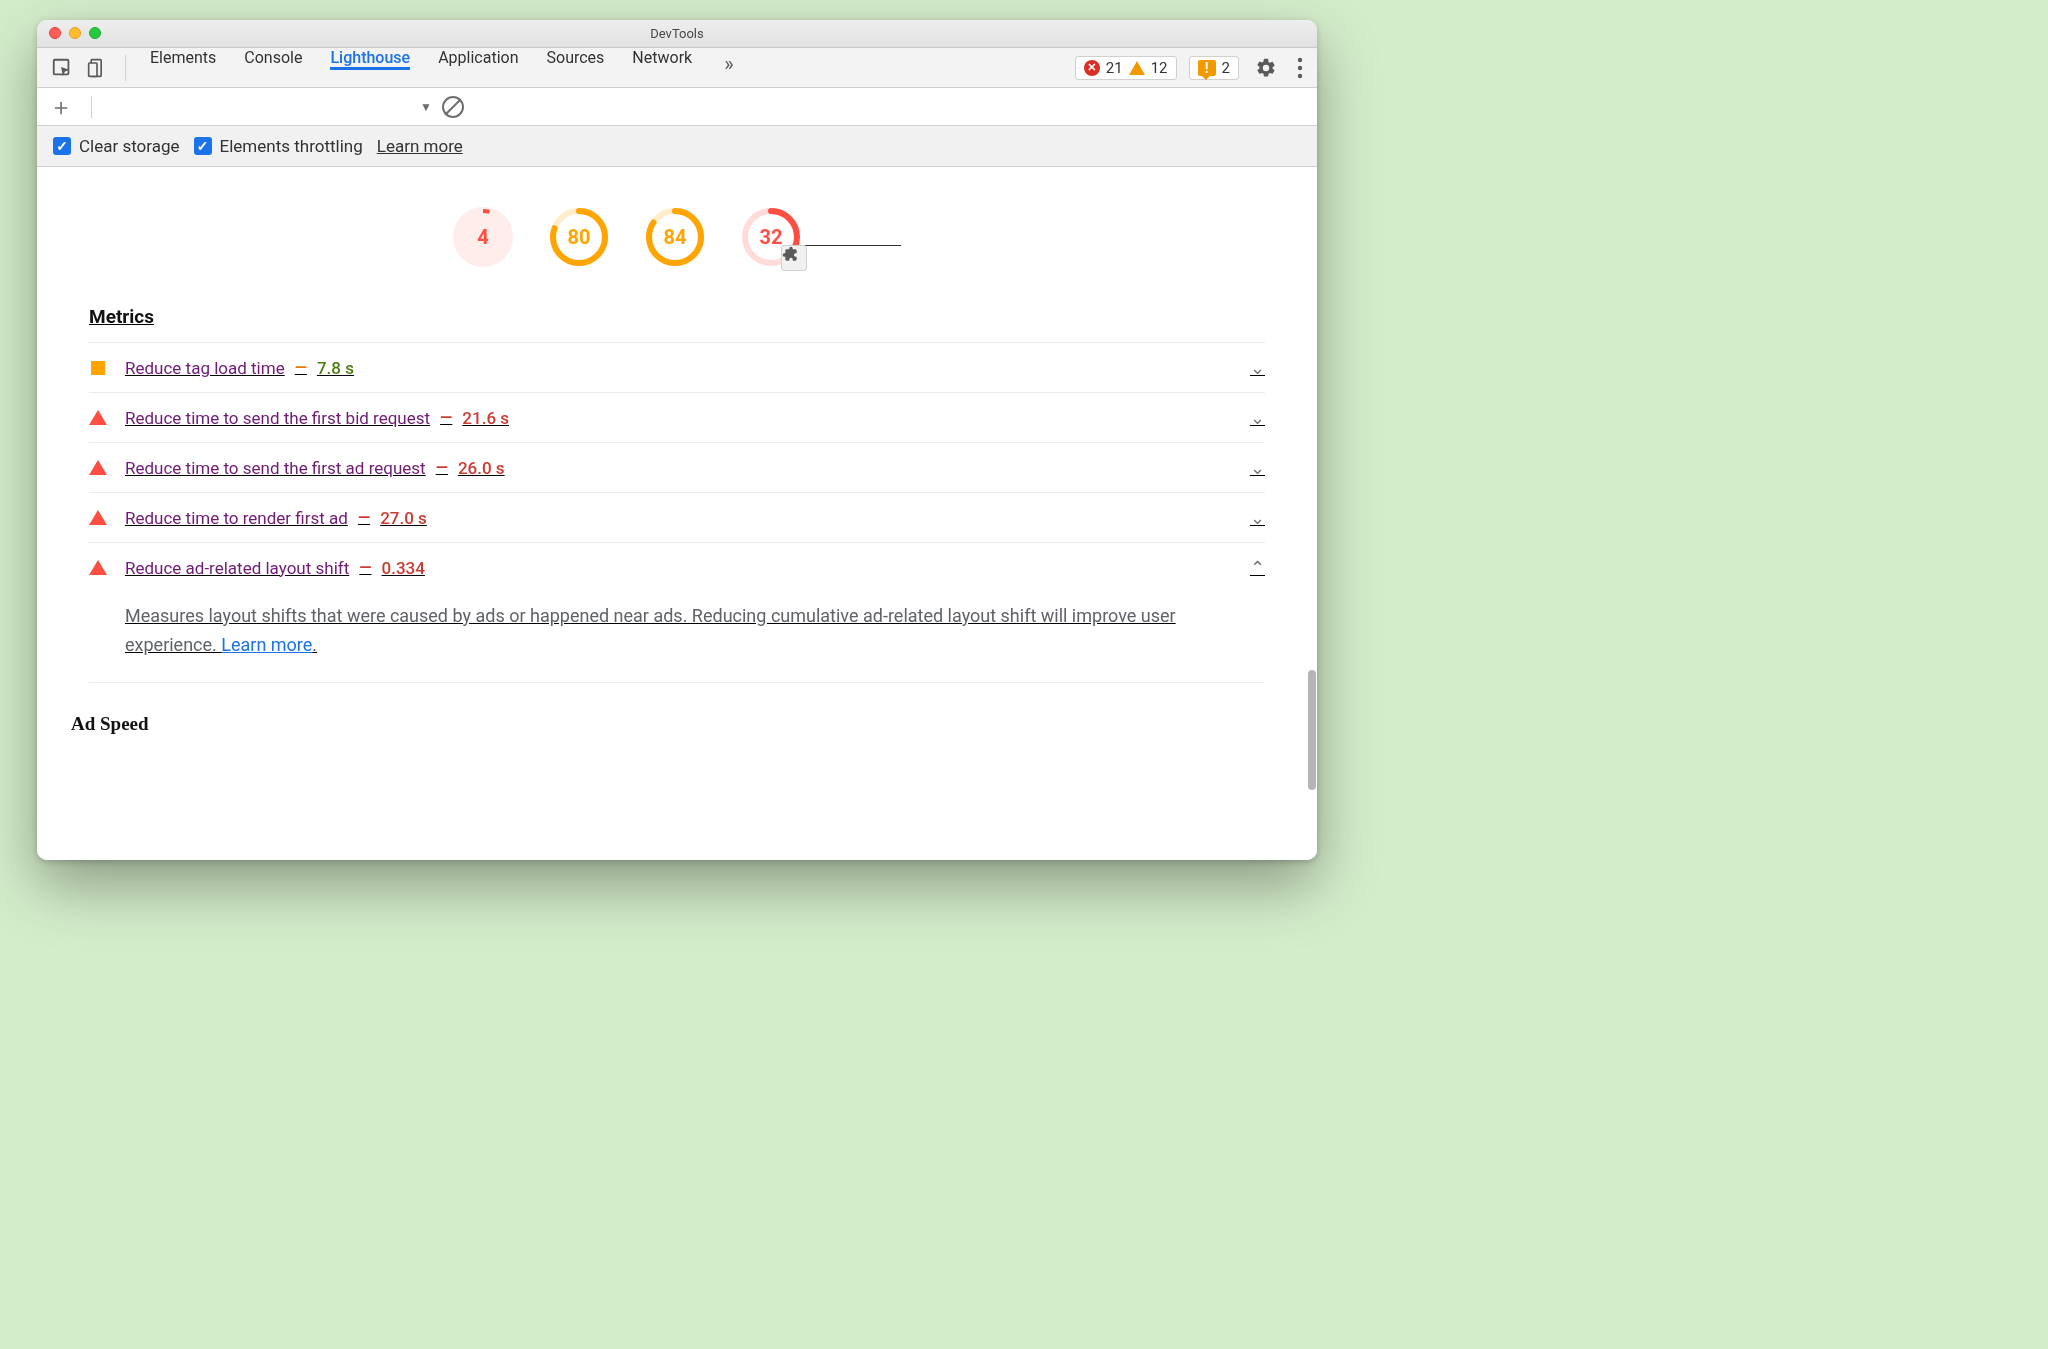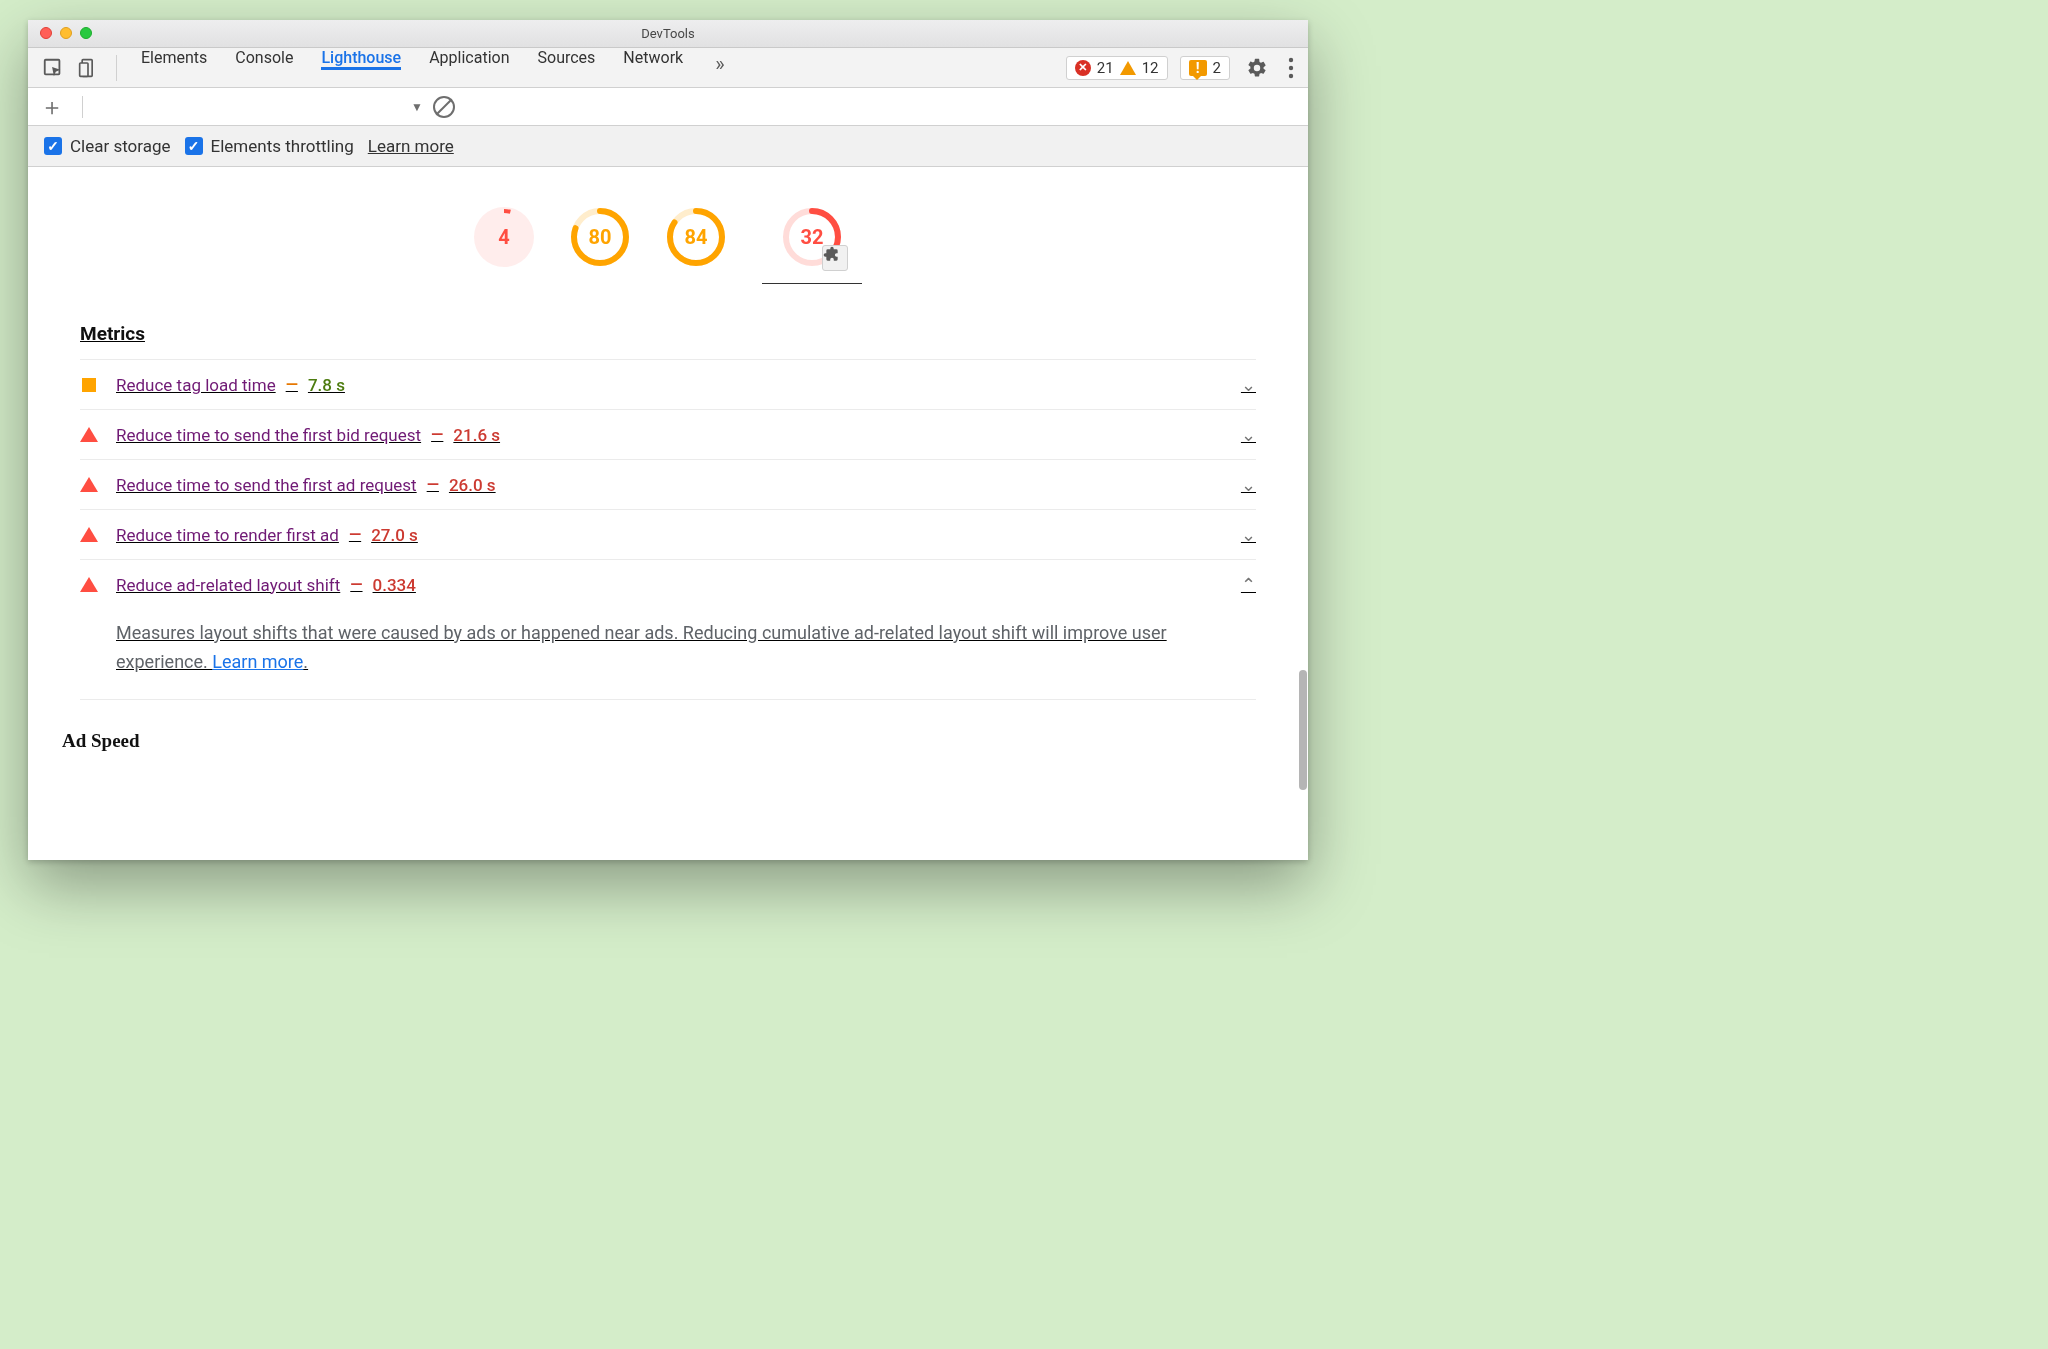--- a/index.html
+++ b/index.html
@@ -4,24 +4,24 @@
 <style>
   * { box-sizing: border-box; margin: 0; padding: 0; }
   html, body {
     width: 100%; height: 100%;
     font-family: -apple-system, BlinkMacSystemFont, "Segoe UI", Roboto, Helvetica, Arial, sans-serif;
     background: #d4edc9;
     overflow: hidden;
   }
   .window {
     position: absolute;
-    left: 28px; top: 20px;
+    left: 37px; top: 20px;
     width: 1280px; height: 840px;
     background: #fff;
-    border-radius: 0;
+    border-radius: 10px;
     box-shadow: 0 25px 60px rgba(0,0,0,0.35), 0 2px 6px rgba(0,0,0,0.2);
     display: flex; flex-direction: column;
     overflow: hidden;
   }
   
   .titlebar {
     height: 28px;
     background: linear-gradient(#eeeeef,#e1e1e2);
     border-bottom: 1px solid #c9c9c9;
     display: flex; align-items: center; justify-content: center;
@@ -223,21 +223,21 @@
         </div>
         <div style="display: flex; flex-direction: column; align-items: center;">
           <div class="gauge">
             <svg width="60" height="60" viewBox="0 0 60 60">
       <circle cx="30" cy="30" r="26" stroke="#ffa40033" stroke-width="6" fill="none"></circle>
       <circle cx="30" cy="30" r="26" stroke="#ffa400" stroke-width="6" fill="none" stroke-dasharray="137.22476710880218 163.36281798666926" stroke-linecap="round"></circle>
     </svg>
             <span class="gauge-num" style="color:#ffa400">84</span>
           </div>
         </div>
-        <div style="display: flex; flex-direction: column; align-items: center;">
+        <div style="display: flex; flex-direction: row; align-items: center;">
           <div class="gauge">
             <svg width="60" height="60" viewBox="0 0 60 60">
       <circle cx="30" cy="30" r="26" stroke="#ff4e4233" stroke-width="6" fill="none"></circle>
       <circle cx="30" cy="30" r="26" stroke="#ff4e42" stroke-width="6" fill="none" stroke-dasharray="52.27610175573416 163.36281798666926" stroke-linecap="round"></circle>
     </svg>
             <span class="gauge-num" style="color:#ff4e42">32</span>
             <div class="gauge-badge">
       <svg width="16" height="16" viewBox="0 0 24 24" fill="#5a5a5a">
                 <path d="M20.5 11H19V7a2 2 0 0 0-2-2h-4V3.5a2.5 2.5 0 0 0-5 0V5H4a2 2 0 0 0-2 2v3.8h1.5a2.7 2.7 0 0 1 0 5.4H2V20a2 2 0 0 0 2 2h3.8v-1.5a2.7 2.7 0 0 1 5.4 0V22H17a2 2 0 0 0 2-2v-4h1.5a2.5 2.5 0 0 0 0-5Z"></path>
               </svg>

